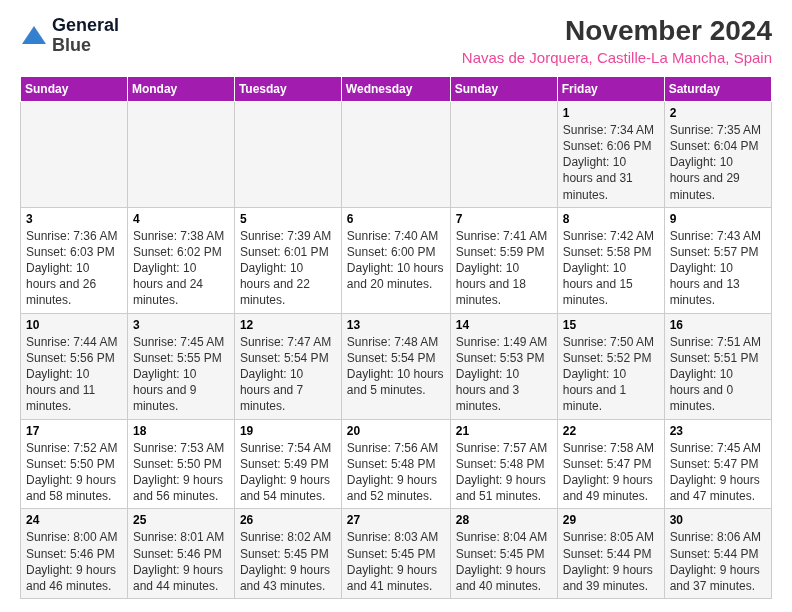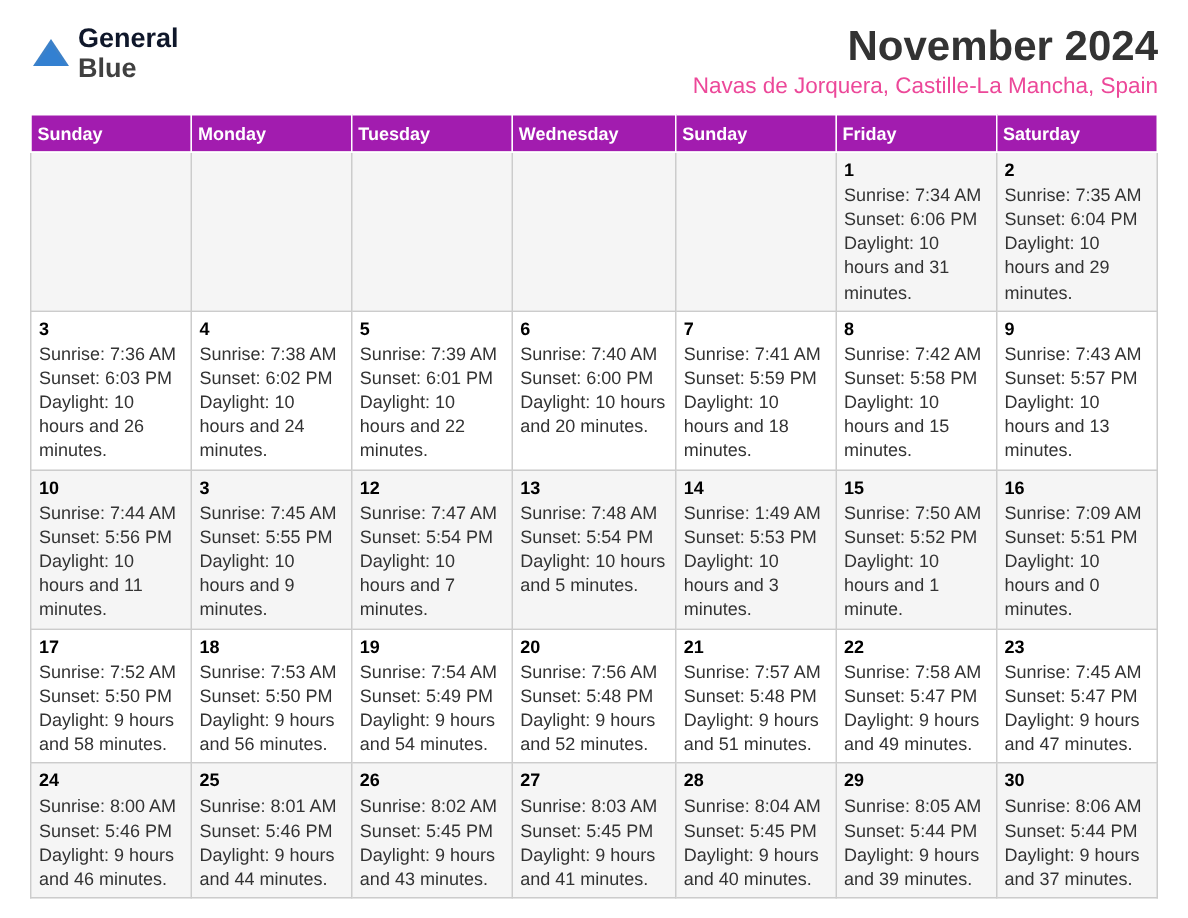--- a/index.html
+++ b/index.html
@@ -218,21 +218,21 @@
 Daylight: 10 hours and 3 minutes.</div>
         </td>
         <td>
           <div class="day-number">15</div>
           <div class="day-info">Sunrise: 7:50 AM
 Sunset: 5:52 PM
 Daylight: 10 hours and 1 minute.</div>
         </td>
         <td>
           <div class="day-number">16</div>
-          <div class="day-info">Sunrise: 7:09 AM
+          <div class="day-info">Sunrise: 7:51 AM
 Sunset: 5:51 PM
 Daylight: 10 hours and 0 minutes.</div>
         </td>
       </tr>
       <tr>
         <td>
           <div class="day-number">17</div>
           <div class="day-info">Sunrise: 7:52 AM
 Sunset: 5:50 PM
 Daylight: 9 hours and 58 minutes.</div>

